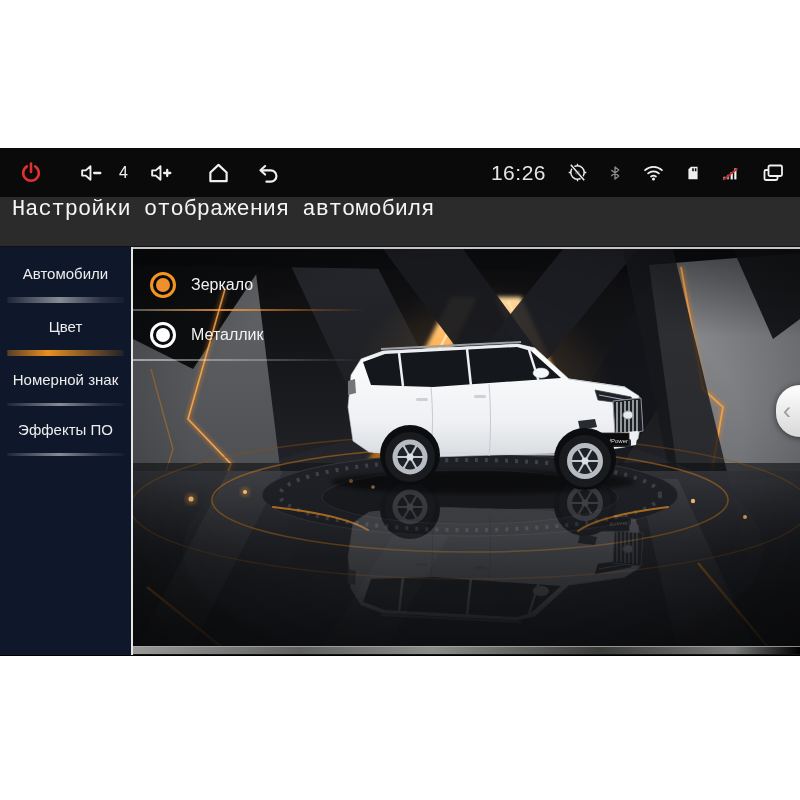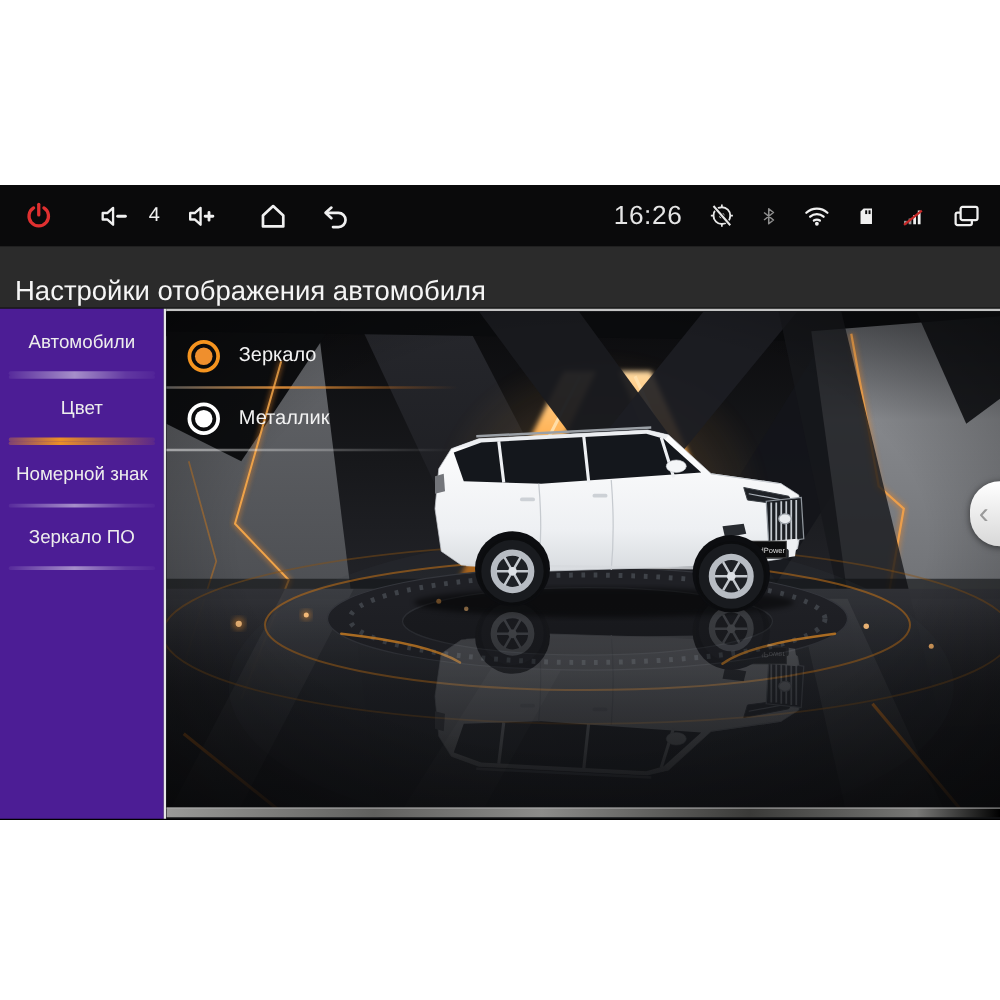--- a/index.html
+++ b/index.html
@@ -14,27 +14,27 @@
   .ic-power{margin-left:18px;}
   .ic-voldn{margin-left:34px;}
   .vol-num{margin-left:14px;font-size:16px;color:#f0f0f0;}
   .ic-volup{margin-left:20px;}
   .ic-home{margin-left:30px;}
   .ic-back{margin-left:22px;}
   .tray{margin-left:auto;display:flex;align-items:center;gap:17px;margin-right:14px;}
   .time{font-size:21px;color:#e5e5e5;letter-spacing:.5px;margin-right:3px;}
 
   
-  .title-bar{height:50px;background:#2b2b2b;display:flex;align-items:flex-end;
+  .title-bar{height:50px;background:#2b2b2b;display:flex;align-items:flex-start;
              padding-left:12px;box-sizing:border-box;font-size:22px;color:#f5f5f5;
-             border-bottom:1px solid #101010;}
+             border-bottom:1px solid #101010;font-family:Liberation Mono, monospace;}
 
   
   .main{display:flex;height:408px;}
-  .sidebar{width:131px;background:#4c1d95;padding-top:3px;box-sizing:border-box;}
+  .sidebar{width:131px;background:#0f172a;padding-top:3px;box-sizing:border-box;}
   .side-item{height:47px;display:flex;align-items:center;justify-content:center;
              color:#ededed;font-size:15px;cursor:pointer;}
   .side-item.active{color:#f59520;}
   .side-div{height:3px;margin:0 7px;border-radius:2px;
     background:linear-gradient(90deg,rgba(255,255,255,.06),rgba(255,255,255,.5) 45%,rgba(255,255,255,.12) 80%,rgba(255,255,255,.03));}
   .side-div.orange{
     background:linear-gradient(90deg,rgba(245,150,32,.3),rgba(245,150,32,.95) 35%,rgba(245,150,32,.4) 75%,rgba(245,150,32,.08));}
   .v-sep{width:2px;background:#e6e6e6;}
   .scene{position:relative;flex:1;background:#131417;border-top:2px solid #c4c4c4;box-sizing:border-box;overflow:hidden;}
   .scene svg.bgsvg{display:block;width:667px;height:405px;}
@@ -161,21 +161,21 @@
         <div class="side-item">
             <span>Цвет</span>
           </div>
         <div class="side-div orange"></div>
         <div class="side-div orange"></div>
         <div class="side-item">
             <span>Номерной знак</span>
           </div>
         <div class="side-div"></div>
         <div class="side-item">
-            <span>Зеркало ПО</span>
+            <span>Эффекты ПО</span>
           </div>
         <div class="side-div"></div>
       </div>
       <div class="v-sep"></div>
 
       <div class="scene">
         <svg class="bgsvg" viewBox="0 0 667 405" preserveAspectRatio="none">
           <defs>
             <linearGradient id="bgG" x1="0" y1="0" x2="0" y2="1">
               <stop offset="0" stop-color="#0b0b0d"></stop>

